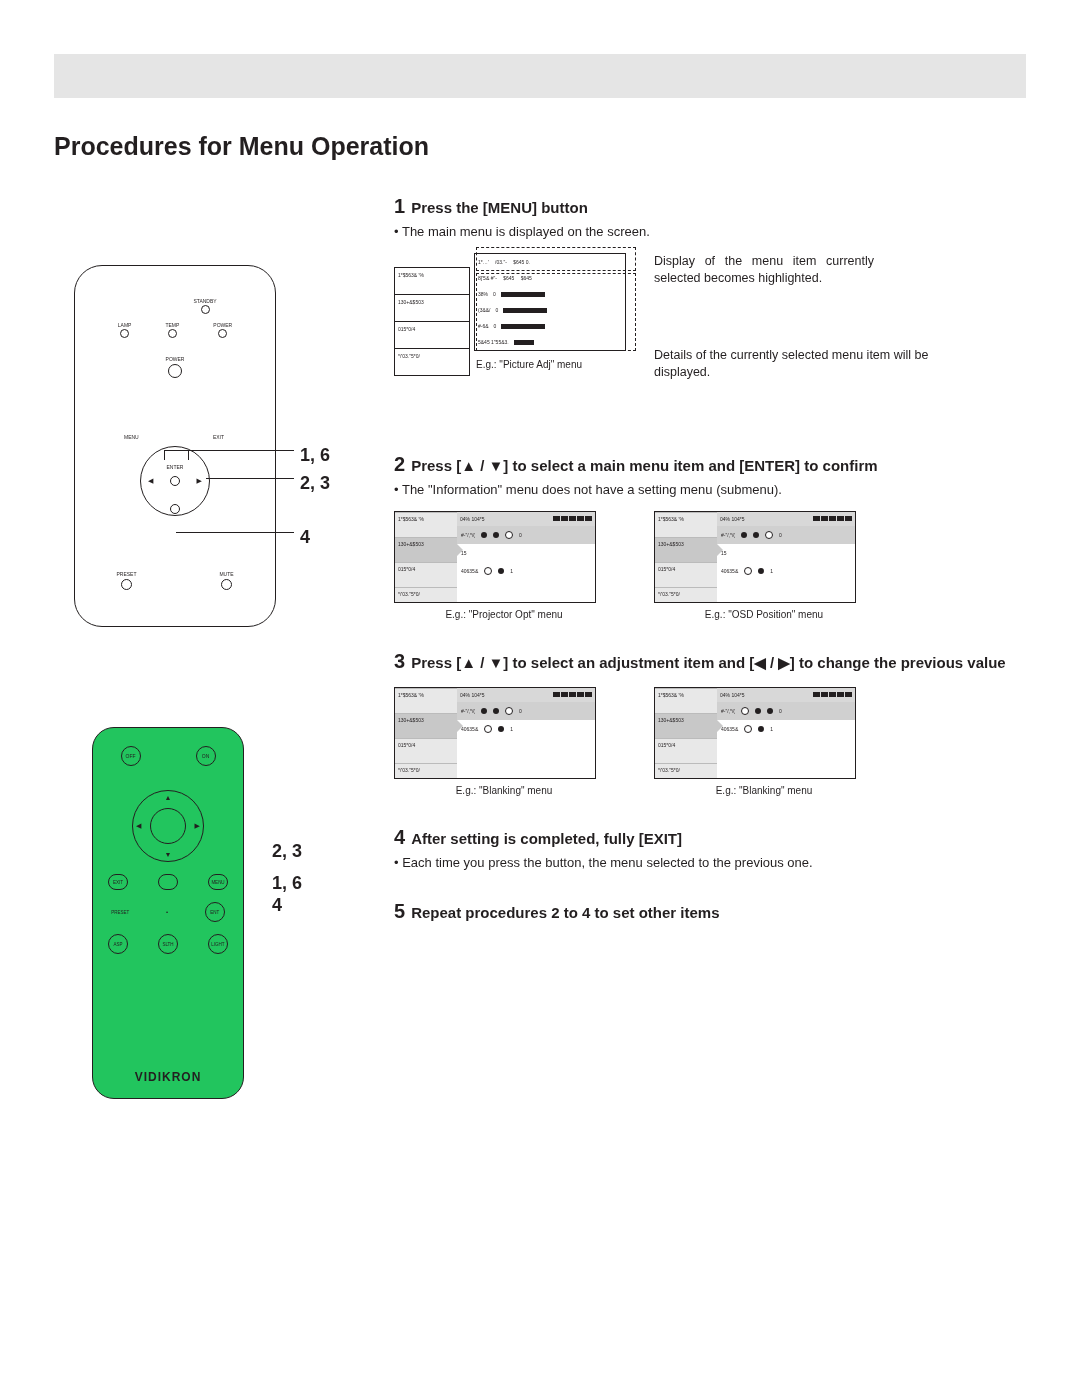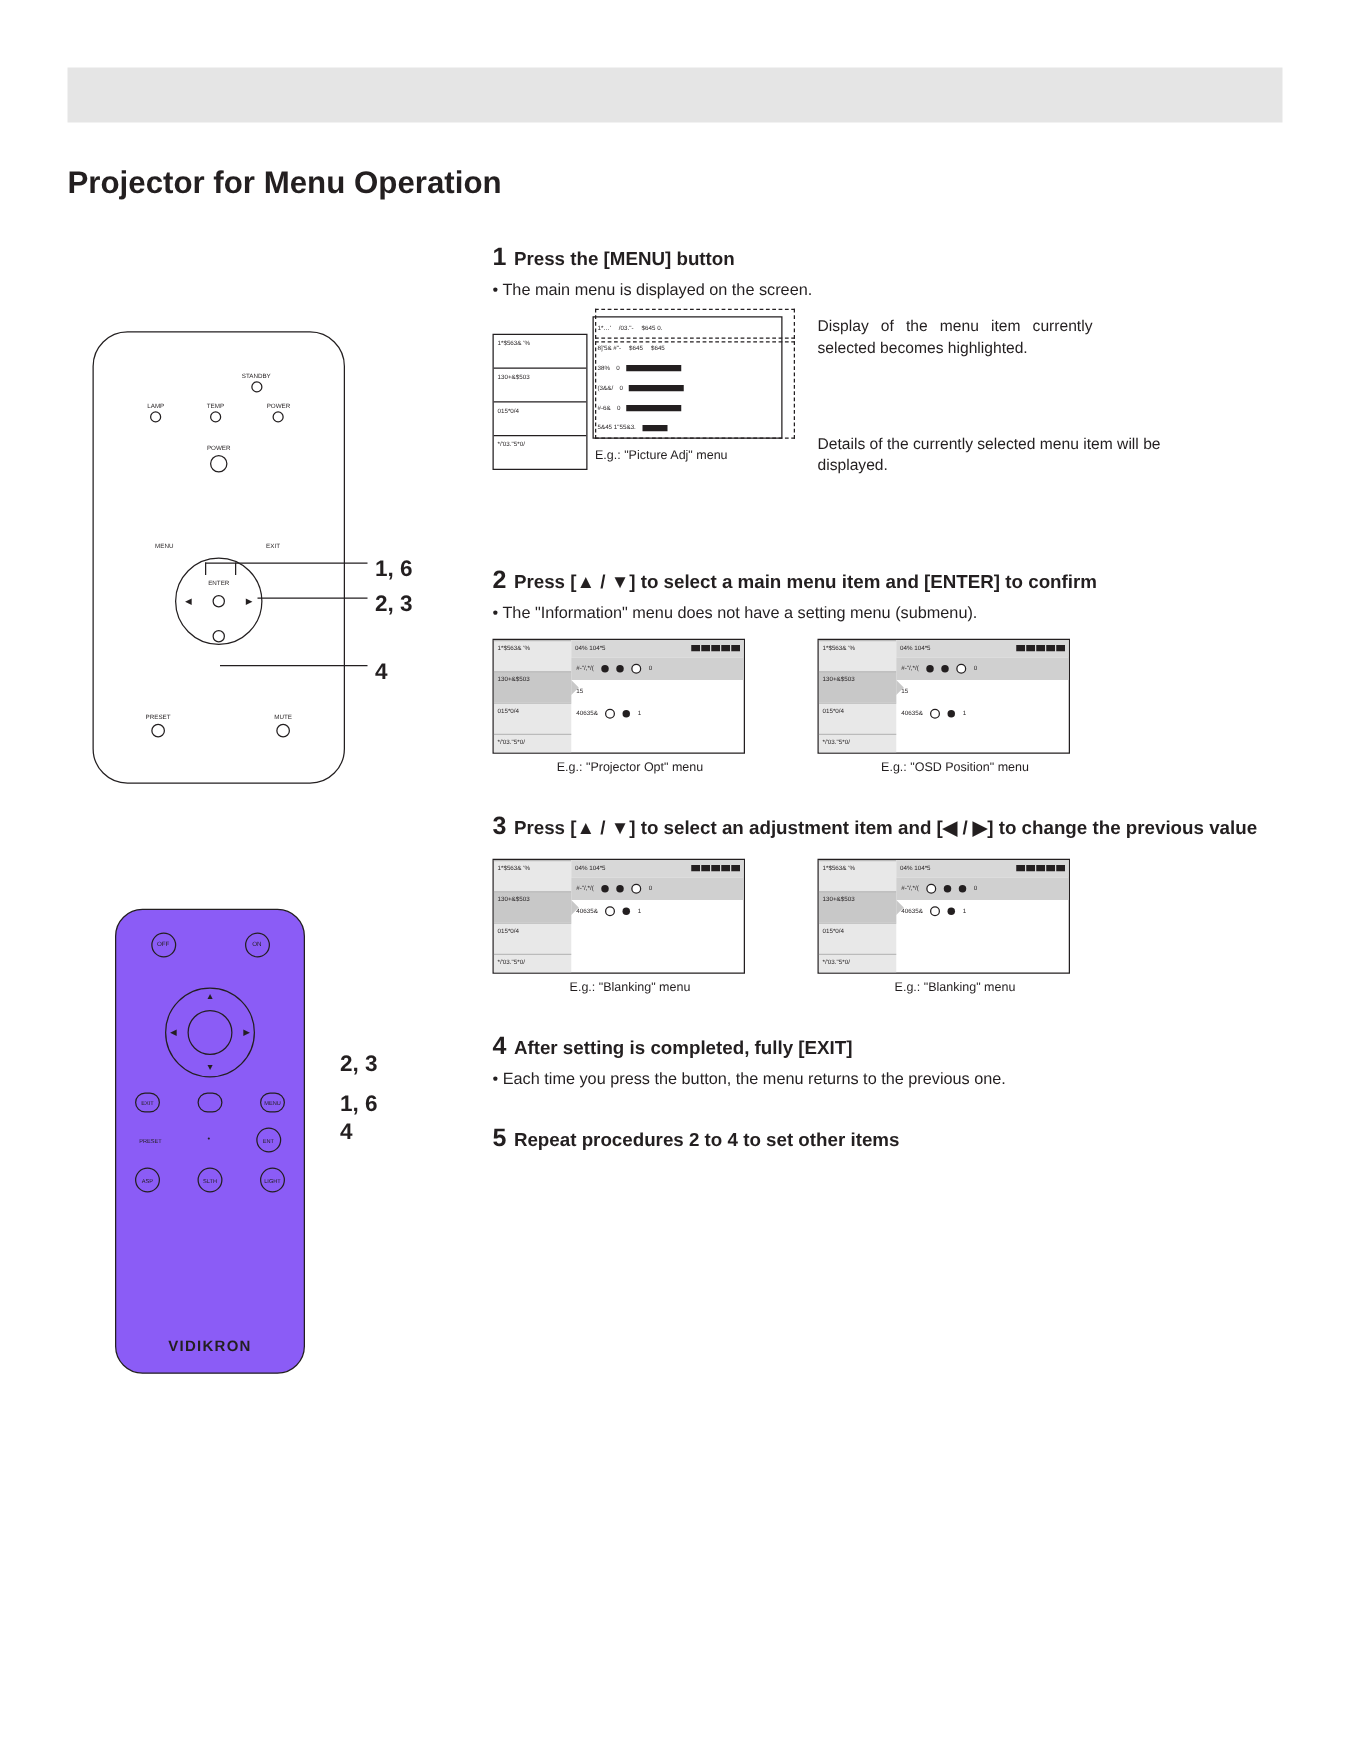--- a/index.html
+++ b/index.html
@@ -114,21 +114,21 @@
   .r1-line-h3 { top:337px; left:122px; width:118px; height:1px;}
   .r1-line-v1 { top:255px; left:110px; width:1px; height:10px;}
   .r1-line-v2 { top:255px; left:134px; width:1px; height:10px;}
 
   
   .remote2 {
     width: 150px; height: 370px;
     border:1.5px solid #231f20; border-radius:22px;
     position:relative;
     margin-left:38px; margin-top:100px;
-    background:#8b5cf6;
+    background:#22c55e;
   }
   .r2-onoff { position:absolute; top:18px; left:0; width:100%; display:flex; justify-content:space-around;}
   .r2-onoff .b { width:18px; height:18px; border:1px solid #231f20; border-radius:50%; font-size:5px; display:flex; align-items:center; justify-content:center;}
   .r2-dpad { position:absolute; top:62px; left:50%; transform:translateX(-50%); width:72px; height:72px;}
   .r2-dpad .ring { position:absolute; inset:0; border:1px solid #231f20; border-radius:50%;}
   .r2-dpad .center { position:absolute; inset:18px; border:1px solid #231f20; border-radius:50%;}
   .r2-dpad .arrow { position:absolute; font-size:7px;}
   .r2-dpad .au{ top:4px; left:50%; transform:translateX(-50%);}
   .r2-dpad .ad{ bottom:4px; left:50%; transform:translateX(-50%);}
   .r2-dpad .al{ top:50%; left:4px; transform:translateY(-50%);}
@@ -186,21 +186,21 @@
     font-size:13px;
     margin: 10px 0 28px 0;
   }
 </style>
 </head>
 <body>
 
 <div class="page">
   <div class="header-band"></div>
 
-  <h1 class="page-title">Projector for Menu Operation</h1>
+  <h1 class="page-title">Procedures for Menu Operation</h1>
 
   <div class="cols">
 
     <div class="left">
 
       <div class="remote1">
         <div class="r1-led-row">
           <div class="led" style="margin-left:60px;">
             <span>STANDBY</span>
             <span class="dot"></span>
@@ -471,21 +471,21 @@
               </div>
             </div>
             <div class="caption">E.g.: "Blanking" menu</div>
           </div>
         </div>
       </div>
 
 
       <div class="step">
         <div class="step-head"><span class="num">4</span><span>After setting is completed, fully [EXIT]</span></div>
-        <div class="bullet">Each time you press the button, the menu returns to the previous one.</div>
+        <div class="bullet">Each time you press the button, the menu selected to the previous one.</div>
       </div>
 
       <div class="step">
         <div class="step-head"><span class="num">5</span><span>Repeat procedures 2 to 4 to set other items</span></div>
       </div>
 
 
     </div>
   </div>
 

